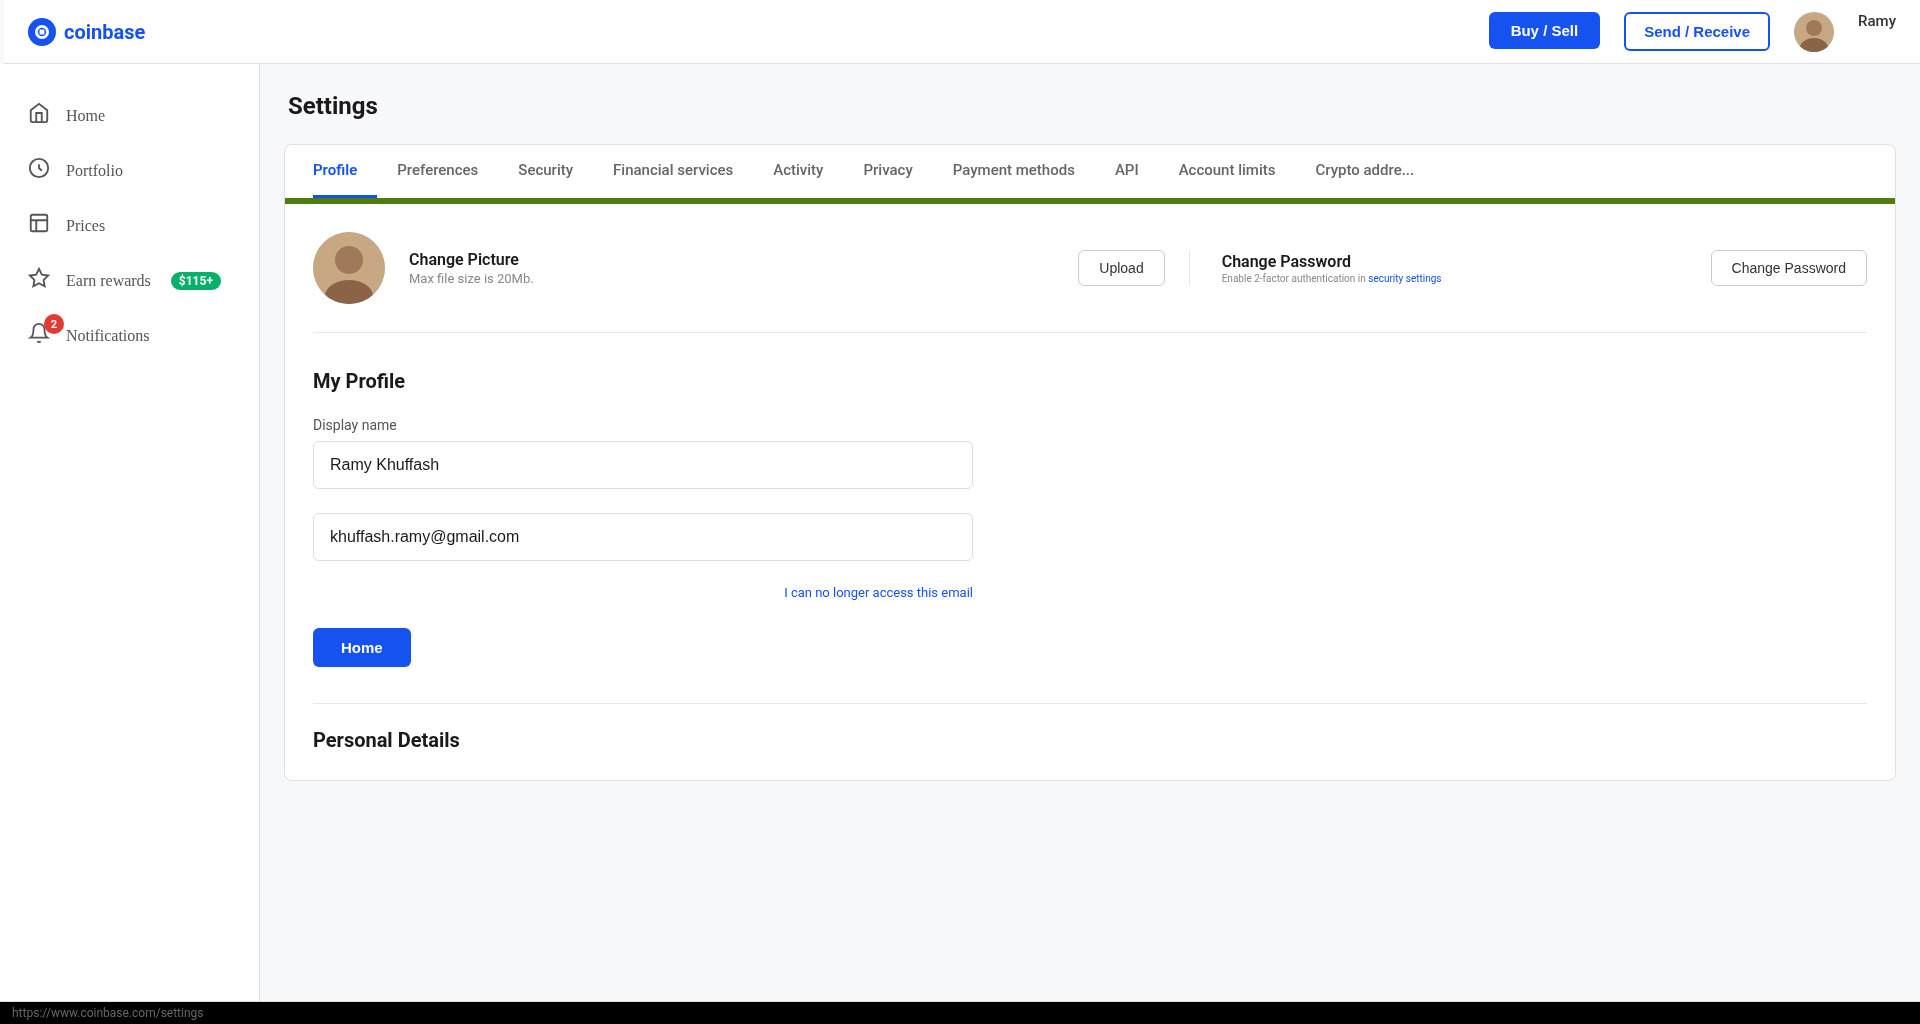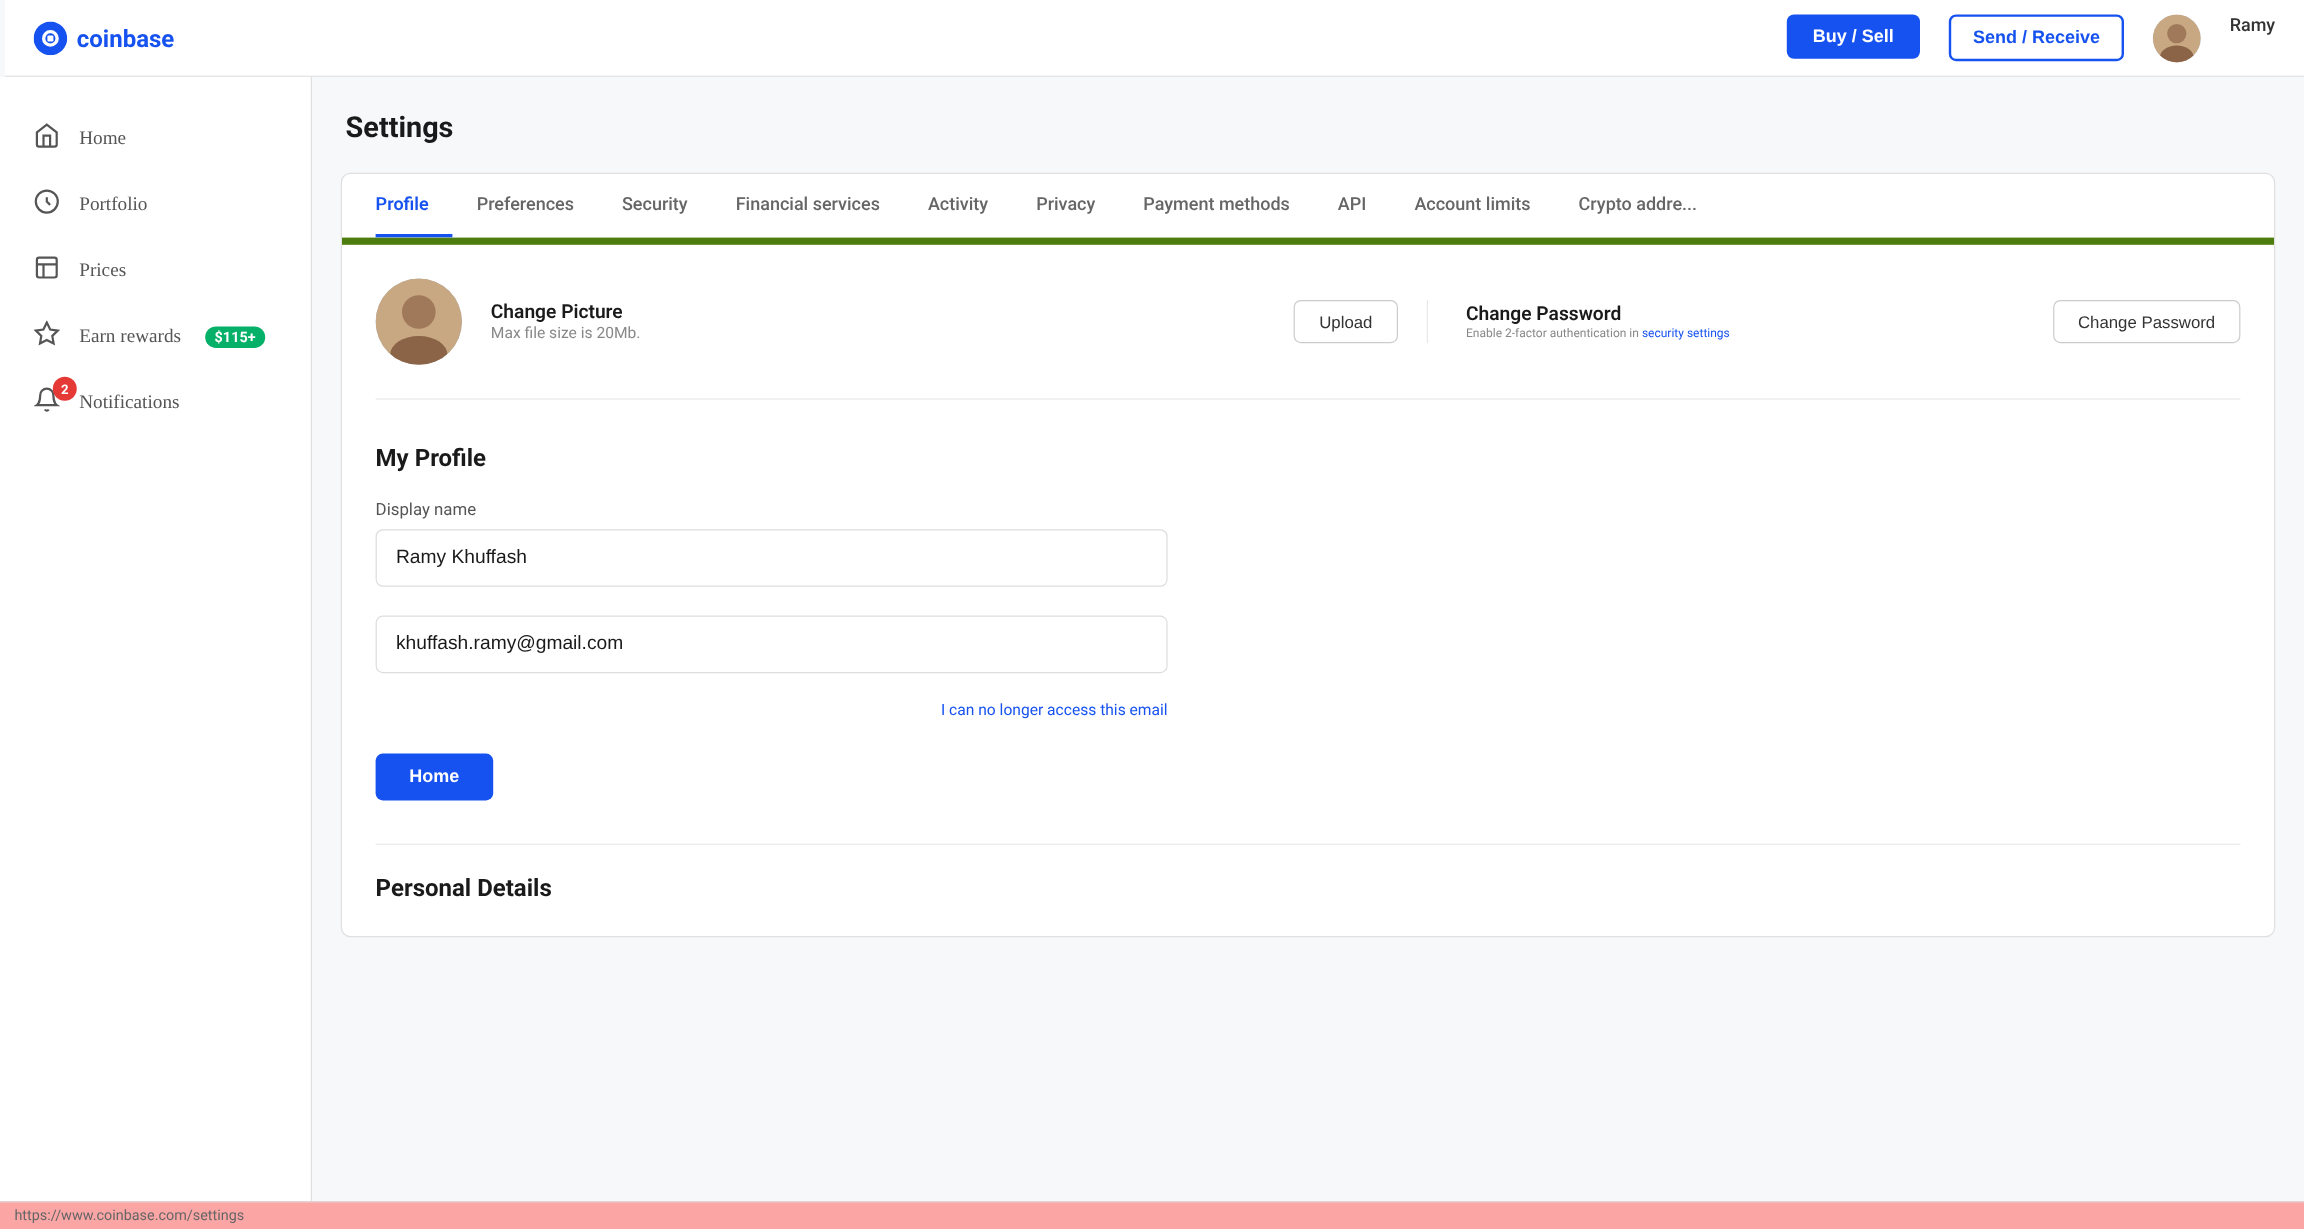--- a/index.html
+++ b/index.html
@@ -122,21 +122,21 @@
     .btn-save {
       background: #1652f0; color: #fff; border: none; border-radius: 6px;
       padding: 11px 28px; font-size: 15px; font-weight: 600; cursor: pointer; margin-top: 4px;
     }
 
     
     .personal-details-title { font-size: 20px; font-weight: 700; color: #1a1a1a; margin-top: 36px; padding-top: 24px; border-top: 1px solid #e8e8e8; }
 
     
     .status-bar {
-      position: fixed; bottom: 0; left: 0; right: 0; background: #fca5a5;
+      position: fixed; bottom: 0; left: 0; right: 0; background: #000000;
       border-top: 1px solid #ddd; padding: 4px 12px; font-size: 12px; color: #666; z-index: 100;
     }
 
     
     ::-webkit-scrollbar { width: 6px; }
     ::-webkit-scrollbar-track { background: #f1f1f1; }
     ::-webkit-scrollbar-thumb { background: #ccc; border-radius: 3px; }
   </style>
 </head>
 <body>

